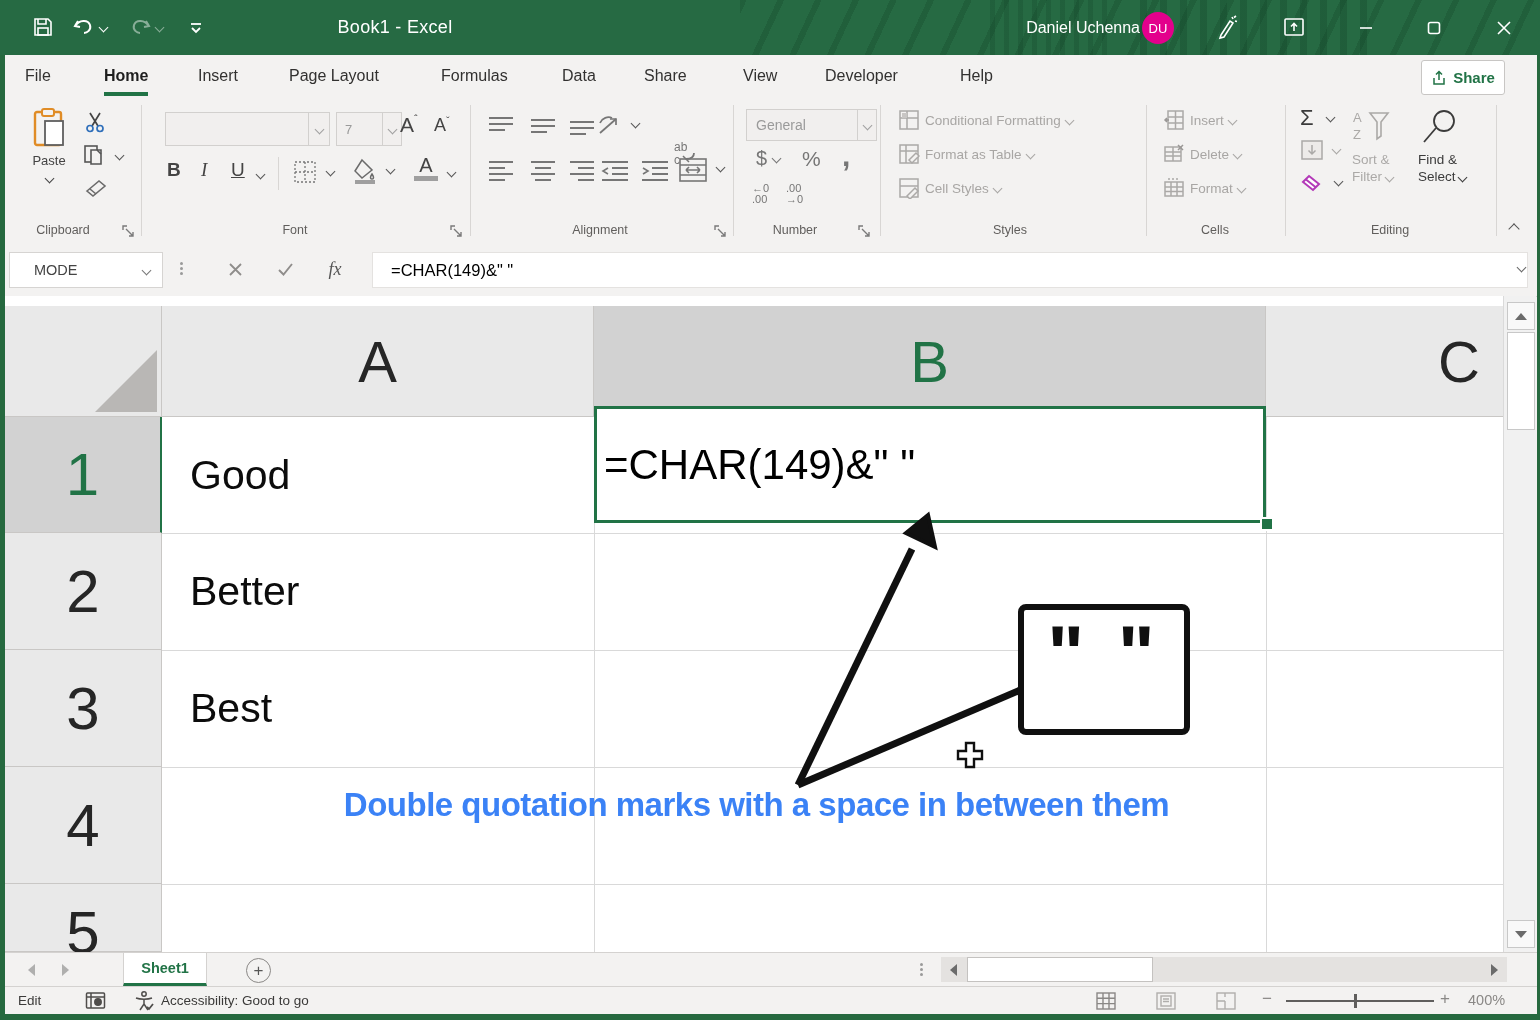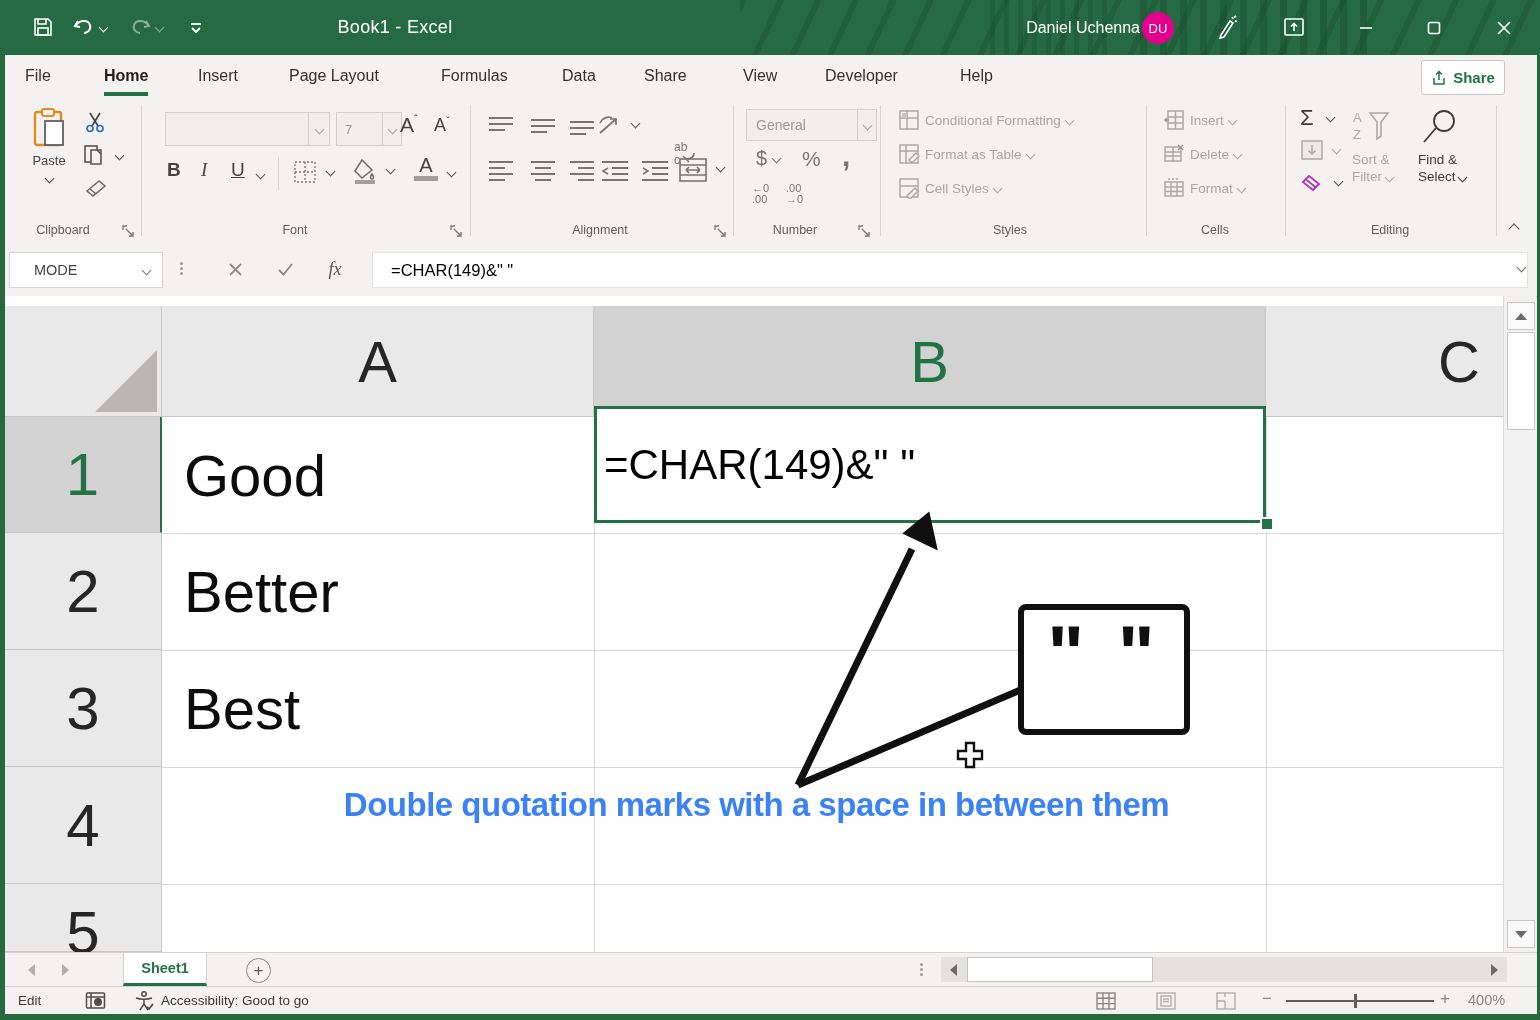--- a/index.html
+++ b/index.html
@@ -57,21 +57,21 @@
   .ffield{position:absolute;left:372px;top:10px;width:1136px;height:34px;background:#fff;border:1px solid #E4E2E0;
     display:flex;align-items:center;font-size:16.5px;color:#000;padding-left:18px;font-family:"Liberation Sans",sans-serif;}
   
   .gridwrap{left:5px;top:296px;width:1503px;height:656px;background:#fff;overflow:hidden;}
   .hdr{position:absolute;background:#E9E9E9;color:#262626;display:flex;align-items:center;justify-content:center;
     border-right:1px solid #C9C7C5;border-bottom:1px solid #C9C7C5;box-sizing:border-box;}
   .hdr.sel{background:#D2D2D2;color:#217346;}
   .collat{font-size:58px;}
   .rownum{font-size:60px;}
   .gl{position:absolute;background:#D9D9D9;}
-  .cell-text{position:absolute;display:flex;align-items:center;font-size:58px;color:#0c0c0c;padding-left:22px;text-align:right;}
+  .cell-text{position:absolute;display:flex;align-items:center;font-size:41px;color:#0c0c0c;padding-left:28px;text-align:right;}
   .active-cell{position:absolute;left:589px;top:110px;width:672px;height:117px;border:3px solid #217346;background:#fff;
     box-sizing:border-box;display:flex;align-items:center;font-size:42px;color:#000;padding-left:7px;}
   .fill-handle{position:absolute;left:1255px;top:221px;width:10px;height:10px;background:#217346;border:2px solid #fff;}
   .vscroll{position:absolute;left:1503px;top:296px;width:32px;height:656px;background:#F1F1F1;border-left:1px solid #DADADA;}
   .sbbtn{position:absolute;left:3px;width:26px;height:26px;background:#F9F9F9;border:1px solid #C8C8C8;display:flex;align-items:center;justify-content:center;}
   .tri{width:0;height:0;display:inline-block;}
   .tri.up{border-left:6px solid transparent;border-right:6px solid transparent;border-bottom:7px solid #6b6b6b;}
   .tri.down{border-left:6px solid transparent;border-right:6px solid transparent;border-top:7px solid #6b6b6b;}
   .tri.left{border-top:6px solid transparent;border-bottom:6px solid transparent;border-right:7px solid #6b6b6b;}
   .tri.right{border-top:6px solid transparent;border-bottom:6px solid transparent;border-left:7px solid #6b6b6b;}

